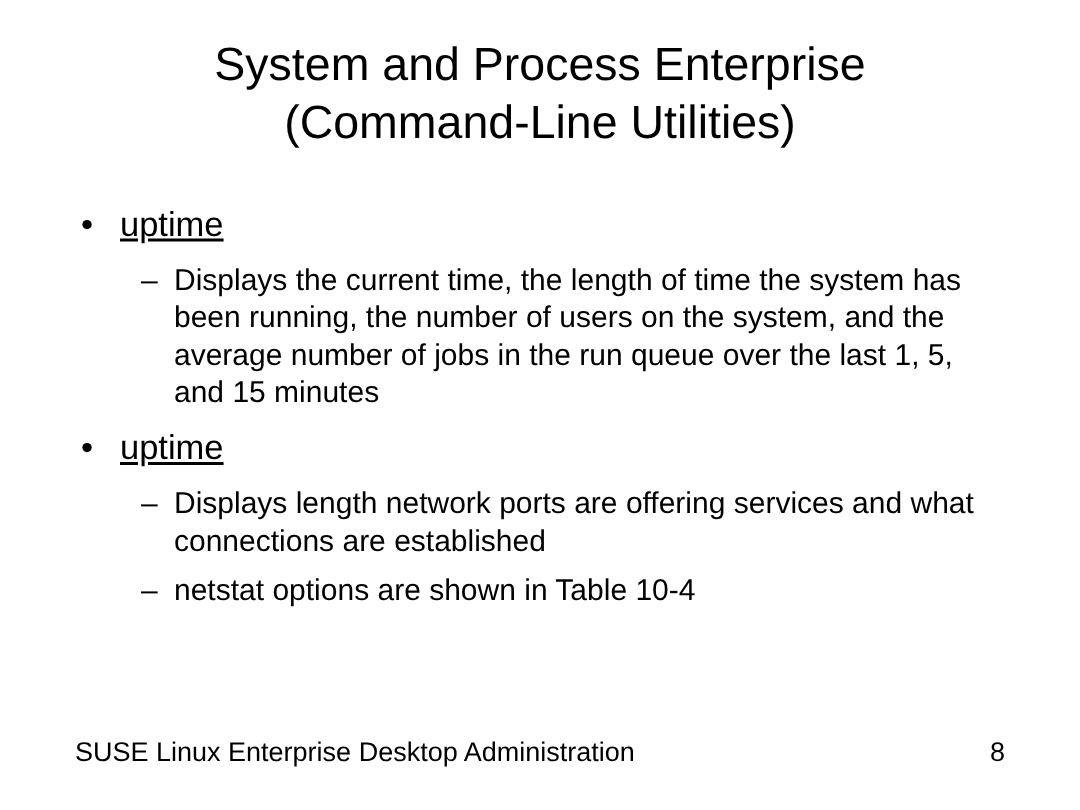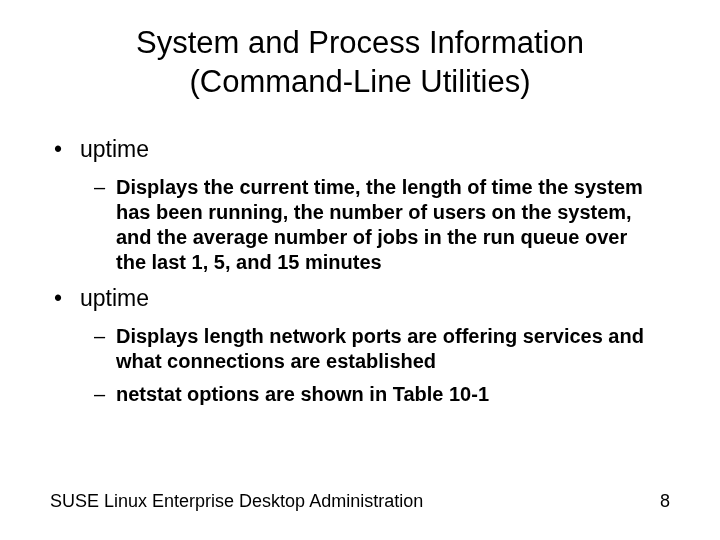--- a/index.html
+++ b/index.html
@@ -36,53 +36,53 @@
       display: flex;
     }
     .bullet-l1 .marker {
       width: 28px;
       flex-shrink: 0;
       text-align: left;
       padding-left: 2px;
     }
     .bullet-l1 .text {
       flex: 1;
+      text-decoration: underline;
     }
     .bullet-l2 {
       font-size: 20px;
       line-height: 1.25;
       margin-left: 42px;
       margin-bottom: 8px;
       display: flex;
     }
     .bullet-l2 .marker {
       width: 22px;
       flex-shrink: 0;
     }
     .bullet-l2 .text {
       flex: 1;
       padding-right: 20px;
-      font-weight: bold;
     }
     .footer {
       position: absolute;
       bottom: 28px;
       left: 50px;
       right: 50px;
       display: flex;
       justify-content: space-between;
       font-size: 18px;
     }
   </style>
 </head>
 <body>
 
 <div class="slide">
 
-  <h1 class="title">System and Process Information (Command-Line Utilities)</h1>
+  <h1 class="title">System and Process Enterprise (Command-Line Utilities)</h1>
 
   <div class="content">
 
     <div class="bullet-l1">
       <span class="marker">•</span>
       <span class="text">uptime</span>
     </div>
 
     <div class="bullet-l2">
       <span class="marker">–</span>
@@ -94,21 +94,21 @@
       <span class="text">uptime</span>
     </div>
 
     <div class="bullet-l2">
       <span class="marker">–</span>
       <span class="text">Displays length network ports are offering services and what connections are established</span>
     </div>
 
     <div class="bullet-l2">
       <span class="marker">–</span>
-      <span class="text">netstat options are shown in Table 10-1</span>
+      <span class="text">netstat options are shown in Table 10-4</span>
     </div>
 
   </div>
 
   <div class="footer">
     <span>SUSE Linux Enterprise Desktop Administration</span>
     <span>8</span>
   </div>
 
 </div>

